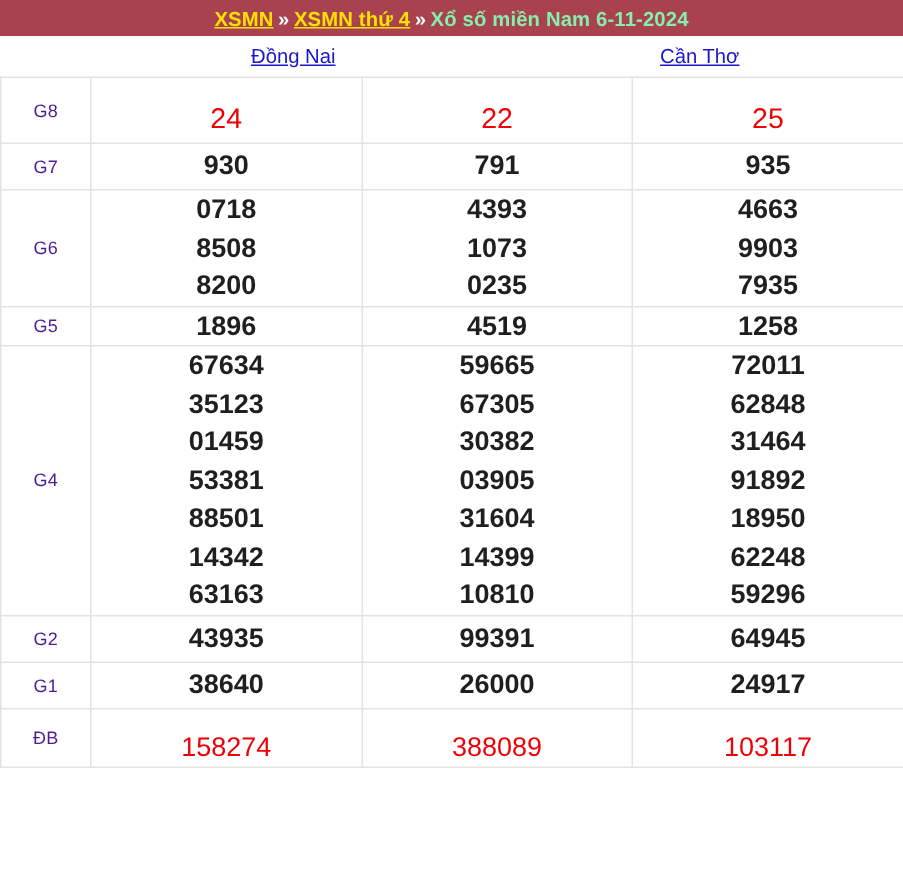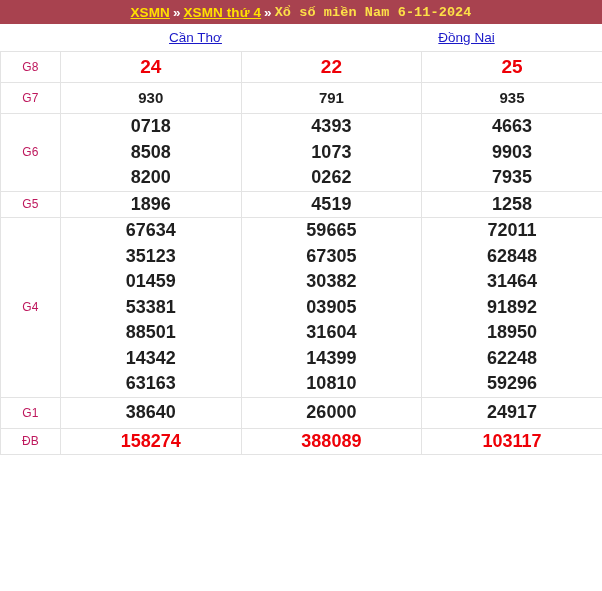--- a/index.html
+++ b/index.html
@@ -40,23 +40,22 @@
     color: #ffe000;
     text-decoration: underline;
     font-weight: bold;
   }
   .titlebar .sep {
     color: #ffffff;
     margin: 0 3px;
     font-weight: bold;
   }
   .titlebar .tail {
-    color: #fde047;
-    font-weight: bold;
-    font-family: Liberation Mono, monospace;
+    color: #86efac;
+    font-weight: bold;
   }
 
   
   .provinces {
     display: flex;
     height: 27px;
     align-items: center;
     background: #ffffff;
   }
   .provinces .spacer {
@@ -86,65 +85,65 @@
 
   table.results td {
     border: 1px solid #e3e3e3;
     text-align: center;
     vertical-align: middle;
     padding: 0;
   }
 
   td.rowlabel {
     font-size: 12px;
-    color: #be185d;
+    color: #4c1d95;
     font-weight: normal;
     letter-spacing: 0.2px;
   }
 
   td.vals {
     font-size: 18px;
     font-weight: bold;
     color: #1f1f1f;
     line-height: 25.5px;
     padding: 3px 0 4px 0;
     font-stretch: condensed;
   }
   td.vals .num { display: block; }
 
   
   td.vals.red { color: #ee0007; }
-  td.vals.red .num { font-weight: bold; }
+  td.vals.red .num { font-weight: normal; margin-top: 13px; }
 
   
   tr.r-g8 td.vals { font-size: 19px; line-height: 25px; padding: 2px 0 3px; }
-  tr.r-g7 td.vals { font-size: 15px; line-height: 25px; padding: 2px 0 3px; }
+  tr.r-g7 td.vals { font-size: 18px; line-height: 25px; padding: 2px 0 3px; }
   tr.r-g1 td.vals,
   tr.r-g2 td.vals { font-size: 18px; line-height: 25px; padding: 2px 0 3px; }
 </style>
 </head>
 <body>
 
 <div class="page">
 
   <div class="titlebar">
     <a class="crumb" href="#">XSMN</a>
     <span class="sep">»</span>
     <a class="crumb" href="#">XSMN thứ 4</a>
     <span class="sep">»</span>
     <span class="tail">Xổ số miền Nam 6-11-2024</span>
   </div>
 
   <div class="provinces">
     <div class="spacer"></div>
     <div class="prov">
-      <a href="#">Cần Thơ</a>
+      <a href="#">Đồng Nai</a>
     </div>
     <div class="prov">
-      <a href="#">Đồng Nai</a>
+      <a href="#">Cần Thơ</a>
     </div>
   </div>
 
   <table class="results">
     <colgroup>
       <col class="lbl">
       <col class="dat">
       <col class="dat">
       <col class="dat">
     </colgroup>
@@ -176,21 +175,21 @@
         <tr class="r-g6">
           <td class="rowlabel">G6</td>
           <td class="vals">
             <span class="num">0718</span>
             <span class="num">8508</span>
             <span class="num">8200</span>
           </td>
           <td class="vals">
             <span class="num">4393</span>
             <span class="num">1073</span>
-            <span class="num">0262</span>
+            <span class="num">0235</span>
           </td>
           <td class="vals">
             <span class="num">4663</span>
             <span class="num">9903</span>
             <span class="num">7935</span>
           </td>
         </tr>
         <tr class="r-g5">
           <td class="rowlabel">G5</td>
           <td class="vals">
@@ -226,20 +225,32 @@
           <td class="vals">
             <span class="num">72011</span>
             <span class="num">62848</span>
             <span class="num">31464</span>
             <span class="num">91892</span>
             <span class="num">18950</span>
             <span class="num">62248</span>
             <span class="num">59296</span>
           </td>
         </tr>
+        <tr class="r-g2">
+          <td class="rowlabel">G2</td>
+          <td class="vals">
+            <span class="num">43935</span>
+          </td>
+          <td class="vals">
+            <span class="num">99391</span>
+          </td>
+          <td class="vals">
+            <span class="num">64945</span>
+          </td>
+        </tr>
         <tr class="r-g1">
           <td class="rowlabel">G1</td>
           <td class="vals">
             <span class="num">38640</span>
           </td>
           <td class="vals">
             <span class="num">26000</span>
           </td>
           <td class="vals">
             <span class="num">24917</span>

